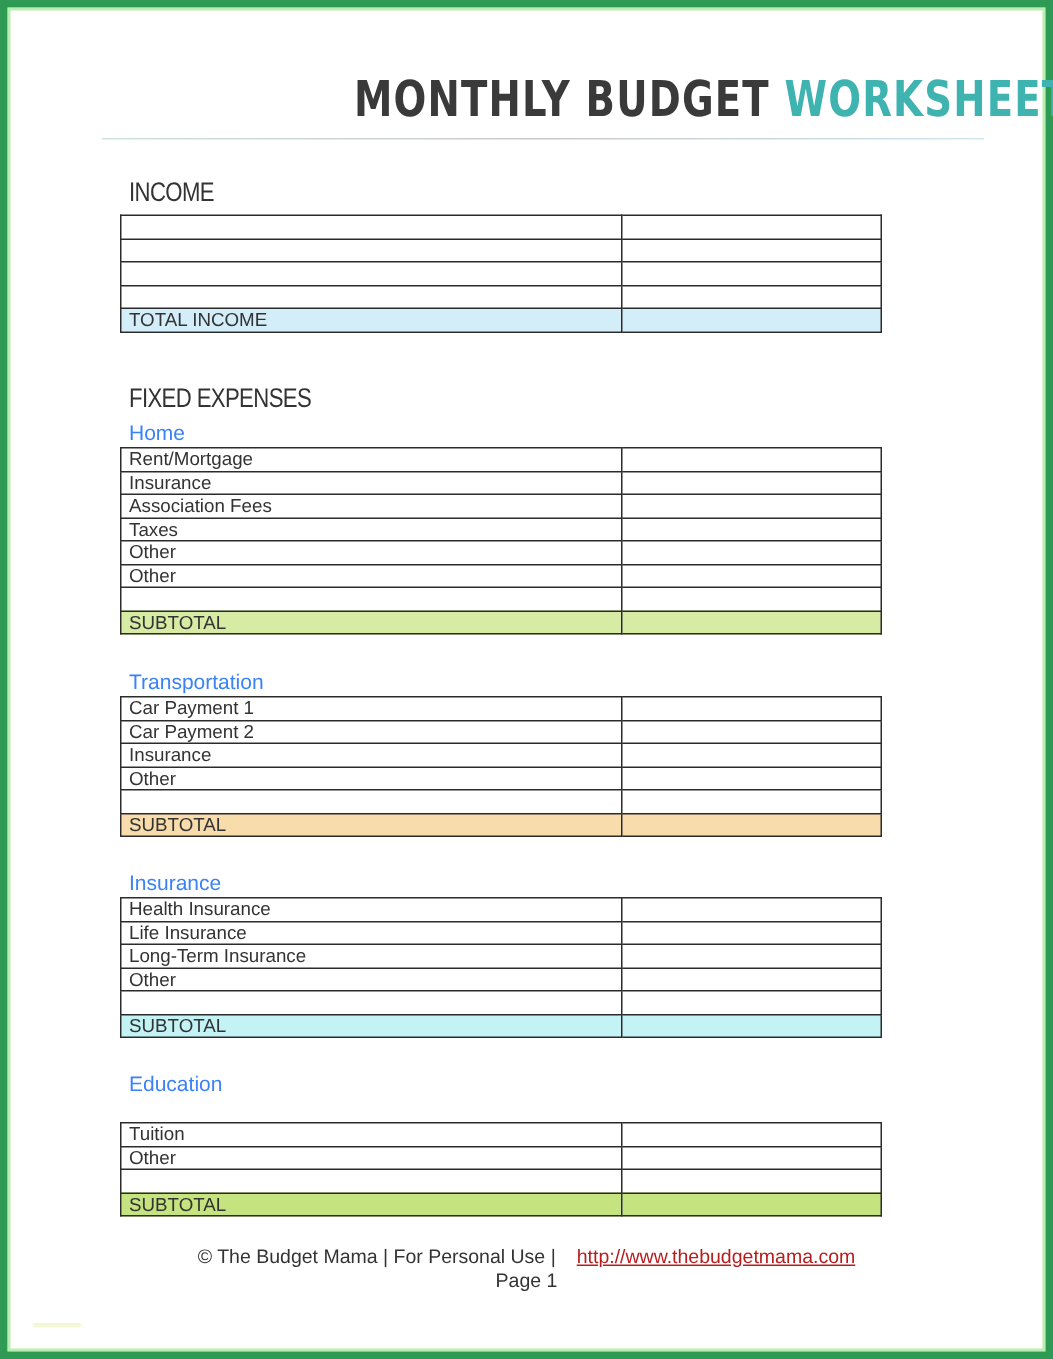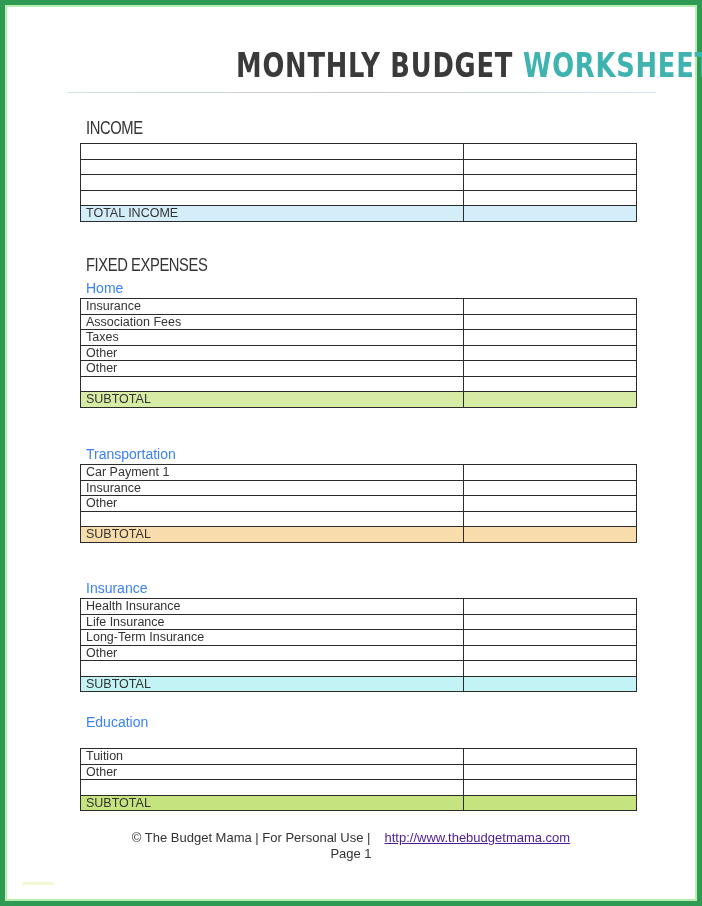--- a/index.html
+++ b/index.html
@@ -32,35 +32,35 @@
     position:absolute; left:86px;
     font-family:"Liberation Sans", sans-serif;
     font-size:18px; color:#333; letter-spacing:-0.5px;
     transform:scaleX(0.82); transform-origin:left top;
   }
   .sub-heading {
     position:absolute; left:86px;
     font-size:14px; color:#3b82f6;
   }
   table.sheet {
-    position:absolute; left:80px; width:557px;
+    position:absolute; left:80px; width:508px;
     border-collapse:collapse;
     font-size:12.5px; color:#333;
   }
   table.sheet td {
     border:1.5px solid #2b2b2b;
     height:14.5px; padding:0 0 0 5px; line-height:14px;
     white-space:nowrap;
   }
   table.sheet td.amt { width:172px; padding:0; }
   .footer {
     position:absolute; left:0; width:702px; text-align:center;
     font-size:13px; color:#333;
   }
-  .footer a { color:#4c1d95; text-decoration:underline;margin-left:14px; }
+  .footer a { color:#b91c1c; text-decoration:underline;margin-left:14px; }
   .smudge {
     position:absolute; left:22px; top:882px; width:32px; height:3px;
     background:#f1f5c8; border-radius:2px; opacity:.8;
   }
 </style>
 </head>
 <body>
 
 <div class="frame"></div>
 
@@ -95,20 +95,24 @@
       </tr>
   </tbody>
 </table>
 
 <div class="section-heading" style="top:255px;">FIXED EXPENSES</div>
 
 <div class="sub-heading" style="top:280px;">Home</div>
 <table class="sheet" style="top:298px;">
   <tbody>
     <tr>
+        <td>Rent/Mortgage</td>
+        <td class="amt"></td>
+      </tr>
+    <tr>
         <td>Insurance</td>
         <td class="amt"></td>
       </tr>
     <tr>
         <td>Association Fees</td>
         <td class="amt"></td>
       </tr>
     <tr>
         <td>Taxes</td>
         <td class="amt"></td>
@@ -130,20 +134,24 @@
         <td class="amt"></td>
       </tr>
   </tbody>
 </table>
 
 <div class="sub-heading" style="top:446px;">Transportation</div>
 <table class="sheet" style="top:464px;">
   <tbody>
     <tr>
         <td>Car Payment 1</td>
+        <td class="amt"></td>
+      </tr>
+    <tr>
+        <td>Car Payment 2</td>
         <td class="amt"></td>
       </tr>
     <tr>
         <td>Insurance</td>
         <td class="amt"></td>
       </tr>
     <tr>
         <td>Other</td>
         <td class="amt"></td>
       </tr>

